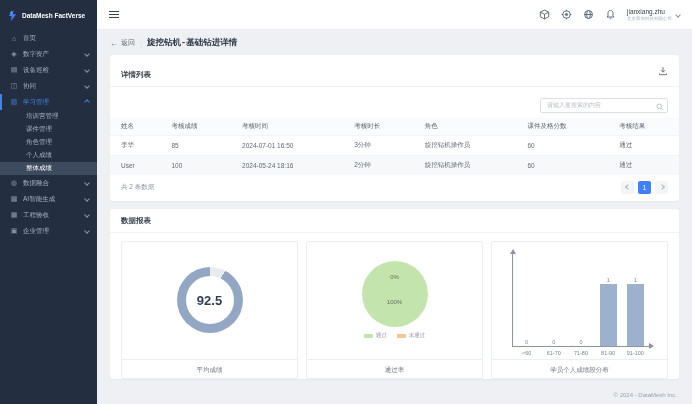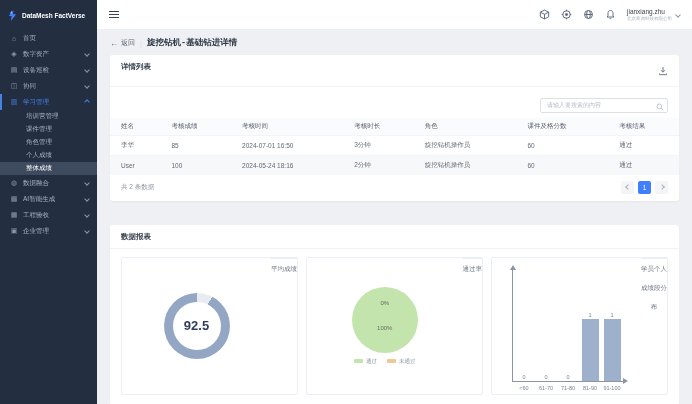--- a/index.html
+++ b/index.html
@@ -38,44 +38,44 @@
   .user-org { font-size:4.5px; color:#aab1ba; }
   .content { flex:1; display:flex; flex-direction:column; padding:5px 13px 0; overflow:hidden; }
 
   .breadcrumb { display:flex; align-items:center; gap:5px; margin:2px 0 6px; }
   .bc-back { display:flex; align-items:center; gap:3px; font-size:7px; color:#606a76; cursor:pointer; }
   .bc-arrow { font-size:8px; }
   .bc-sep { color:#d8dce2; font-size:8px; }
   .bc-title { font-size:8.5px; font-weight:bold; color:#303a47;font-family:Liberation Mono, monospace; }
 
   .card { background:#fff; border-radius:3px; box-shadow:0 1px 2px rgba(0,0,0,0.04); }
-  .card-head { display:flex; align-items:flex-start; justify-content:space-between; padding:7px 11px 6px; border-bottom:1px solid #f0f2f5; }
+  .card-head { display:flex; align-items:flex-end; justify-content:space-between; padding:7px 11px 6px; border-bottom:1px solid #f0f2f5; }
   .card-title { font-size:7.5px; font-weight:bold; color:#3a4450; }
   .dl-btn { cursor:pointer; }
 
   
   .search-row { display:flex; justify-content:flex-end; padding:6px 11px 2px; }
   .search-box { position:relative; width:128px; }
   .search-box input { width:128px; height:15px; border:1px solid #dcdfe6; border-radius:2px; font-size:6px; padding:0 16px 0 6px; color:#5c6670; outline:none; font-family:inherit; }
   .search-box input::placeholder { color:#b6bcc6; }
   .mag { position:absolute; right:4px; top:3.5px; width:8px; height:8px; }
   table { width:100%; border-collapse:collapse; font-size:6.5px; margin-top:3px; }
   thead th { background:#fafbfc; color:#5a6472; font-weight:normal; text-align:left; padding:4px 6px 4px 11px; }
   tbody td { color:#606a76; padding:5px 6px 5px 11px; border-top:1px solid #f2f4f7; }
   tbody tr:nth-child(even) { background:#f7f8fa; }
   .table-foot { display:flex; align-items:center; justify-content:space-between; padding:6px 11px 7px; font-size:6.5px; color:#8a94a2; }
   .pager { display:flex; gap:4px; align-items:center; }
   .pg-btn { width:13px; height:13px; border-radius:2px; background:#f4f5f7; display:flex; align-items:center; justify-content:center; cursor:pointer; }
   .pg-btn .chev { border-color:#aab1bb; }
   .pg-btn.current { background:#4080ff; color:#fff; font-size:6.5px; }
 
   
-  .report { margin-top:24px; padding-bottom:10px; }
+  .report { margin-top:8px; }
   .charts-row { display:flex; gap:8px; padding:8px 11px 0; }
-  .chart-panel { flex:1; border:1px solid #ebeef5; border-radius:2px; display:flex; flex-direction:row; height:138px; min-width:0; }
+  .chart-panel { flex:1; border:1px solid #ebeef5; border-radius:2px; display:flex; flex-direction:column; height:138px; min-width:0; }
   .chart-body { flex:1; display:flex; flex-direction:column; align-items:center; justify-content:center; position:relative; }
   .chart-foot { border-top:1px solid #ebeef5; height:19px; line-height:19px; text-align:center; font-size:6.5px; color:#707a87; }
 
   .donut { width:66px; height:66px; border-radius:50%; position:relative; display:flex; align-items:center; justify-content:center; }
   .donut::after { content:""; position:absolute; inset:9px; background:#fff; border-radius:50%; }
   .donut-val { position:relative; z-index:1; font-size:13px; font-weight:bold; color:#313e5b; }
 
   .pie-wrap { display:flex; flex-direction:column; align-items:center; }
   .pie { width:66px; height:66px; border-radius:50%; position:relative; }
   .pie-lb { position:absolute; left:0; width:100%; text-align:center; font-size:6px; color:#666f60; }

